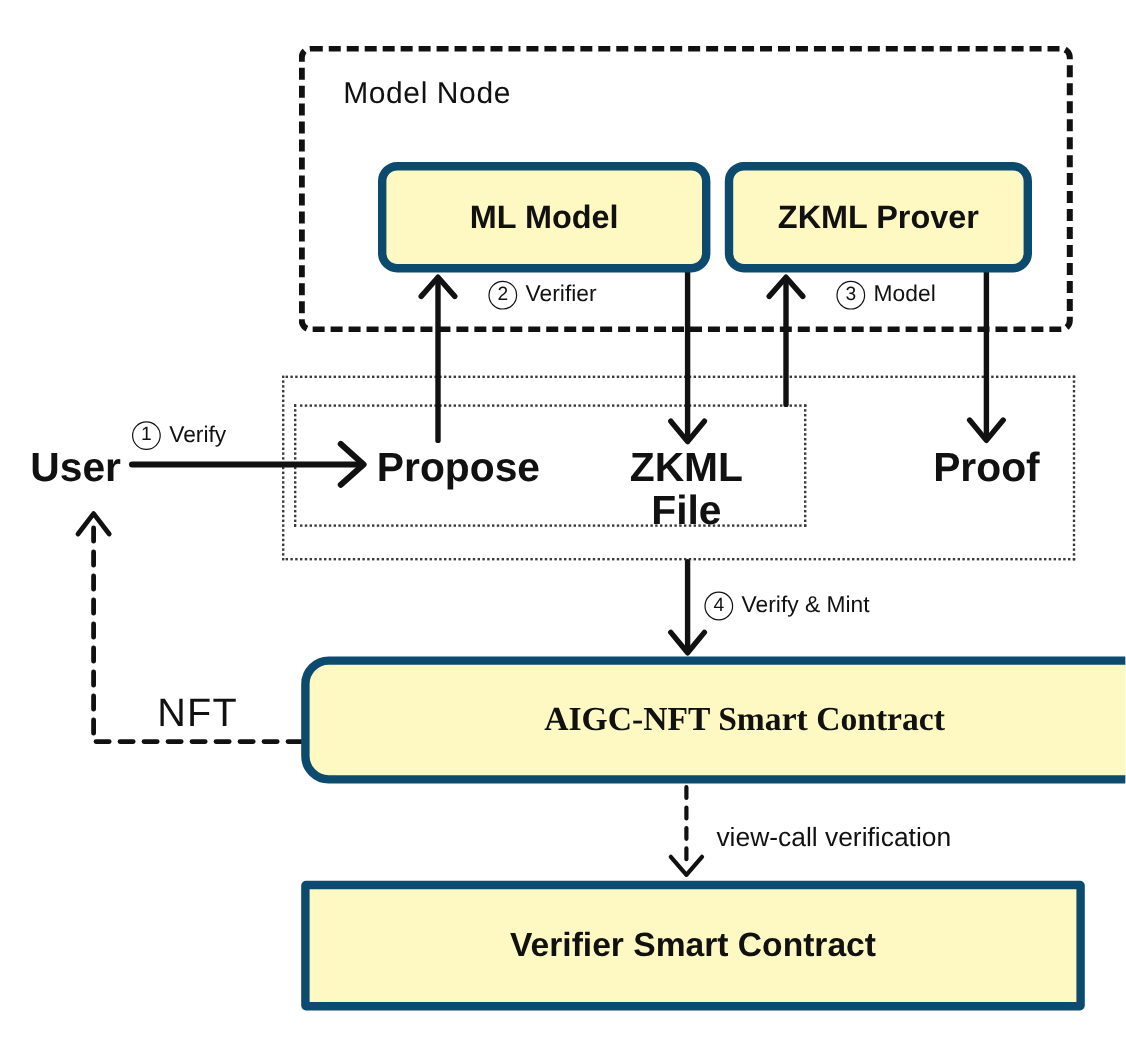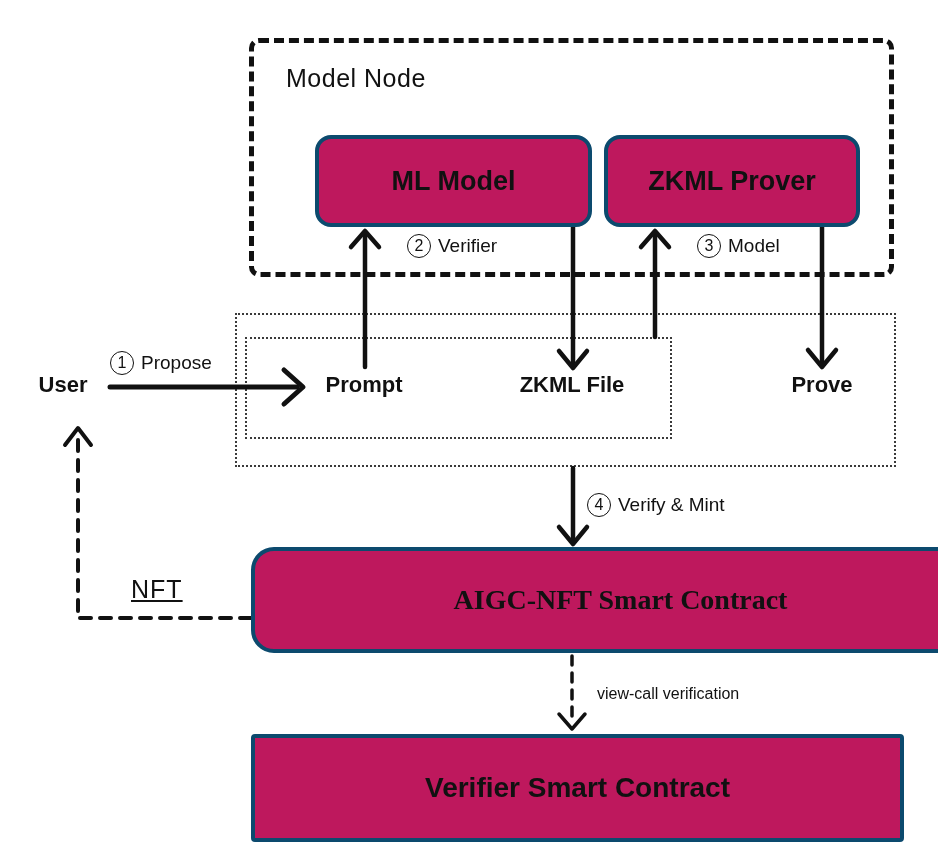--- a/index.html
+++ b/index.html
@@ -21,31 +21,31 @@
   .model-node-title{
     left:286px;top:64px;
     font-size:25px;font-weight:400;letter-spacing:.5px;color:#111111;
   }
   
   .dotted{border:2px dotted #3a3a3a;box-sizing:border-box;background:transparent;}
   .dotted-outer{left:235px;top:313px;width:661px;height:154px;}
   .dotted-inner{left:245px;top:337px;width:427px;height:102px;}
   
   .node{
-    border:4px solid #0c4a6e;border-radius:16px;background:#be185d;
+    border:7px solid #0c4a6e;border-radius:16px;background:#fef9c3;
     box-sizing:border-box;display:flex;align-items:center;justify-content:center;
     font-weight:700;color:#111111;
   }
   .node-ml{left:315px;top:135px;width:277px;height:92px;font-size:27px;}
   .node-zkml{left:604px;top:135px;width:256px;height:92px;font-size:27px;}
   .node-aigc-nft{left:251px;top:547px;width:739px;height:106px;font-size:28px;border-radius:23px;font-family:Liberation Serif, serif;}
   .node-verifier{left:251px;top:734px;width:653px;height:108px;font-size:28px;border-radius:4px;}
   
   .plain-label{
-    font-weight:700;font-size:22px;line-height:1.05;color:#111111;text-align:center;
+    font-weight:700;font-size:34px;line-height:1.05;color:#111111;text-align:center;
   }
   .lbl-user{left:23px;top:373px;width:80px;}
   .lbl-prompt{left:314px;top:373px;width:100px;}
   .lbl-aigc-file{left:497px;top:373px;width:150px;}
   .lbl-proof{left:772px;top:373px;width:100px;}
   
   .step{
     display:flex;align-items:center;gap:7px;
     font-size:19px;font-weight:400;color:#111111;white-space:nowrap;
   }
@@ -53,22 +53,22 @@
     display:inline-flex;align-items:center;justify-content:center;
     width:24px;height:24px;border:1.8px solid #111111;border-radius:50%;
     font-size:16px;font-weight:400;box-sizing:border-box;flex:0 0 auto;
   }
   .step-propose{left:110px;top:351px;}
   .step-inference{left:407px;top:234px;}
   .step-prove{left:697px;top:234px;}
   .step-verify{left:587px;top:493px;}
   
   .edge-label{font-weight:400;color:#111111;white-space:nowrap;}
-  .lbl-nft{left:131px;top:575px;font-size:25px;letter-spacing:1px;text-decoration:underline;}
-  .lbl-viewcall{left:597px;top:685px;font-size:16px;text-align:center;}
+  .lbl-nft{left:131px;top:575px;font-size:33px;letter-spacing:1px;}
+  .lbl-viewcall{left:597px;top:685px;font-size:22px;text-align:center;}
   svg.arrows{left:0;top:0;width:938px;height:866px;pointer-events:none;}
 </style>
 </head>
 <body>
 
 <div class="canvas">
 
   <div class="abs dotted dotted-outer"></div>
   <div class="abs dotted dotted-inner"></div>
 
@@ -126,27 +126,27 @@
     <span>ZKML Prover</span>
   </div>
   <div class="abs node node-aigc-nft">
     <span>AIGC-NFT Smart Contract</span>
   </div>
   <div class="abs node node-verifier">
     <span>Verifier Smart Contract</span>
   </div>
 
   <div class="abs plain-label lbl-user">User</div>
-  <div class="abs plain-label lbl-prompt">Prompt</div>
+  <div class="abs plain-label lbl-prompt">Propose</div>
   <div class="abs plain-label lbl-aigc-file">ZKML File</div>
-  <div class="abs plain-label lbl-proof">Prove</div>
+  <div class="abs plain-label lbl-proof">Proof</div>
 
   <div class="abs step step-propose">
     <span class="circ">1</span>
-    <span>Propose</span>
+    <span>Verify</span>
   </div>
   <div class="abs step step-inference">
     <span class="circ">2</span>
     <span>Verifier</span>
   </div>
   <div class="abs step step-prove">
     <span class="circ">3</span>
     <span>Model</span>
   </div>
   <div class="abs step step-verify">

